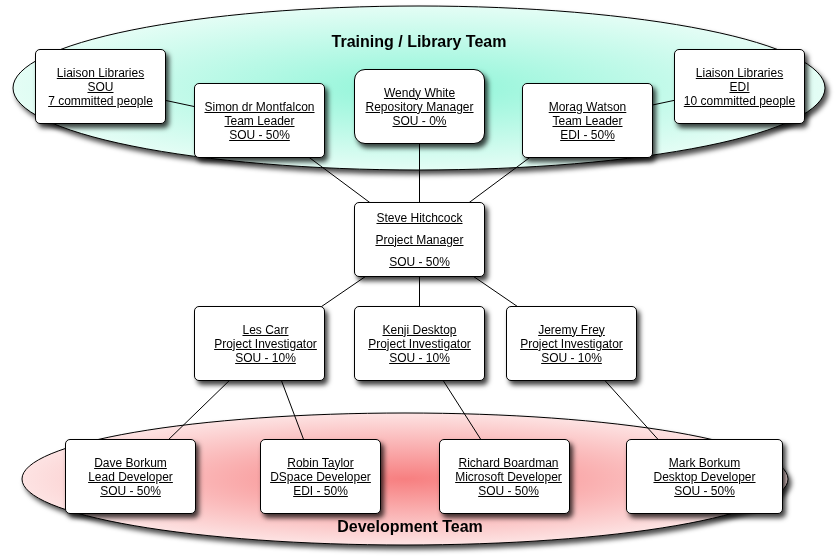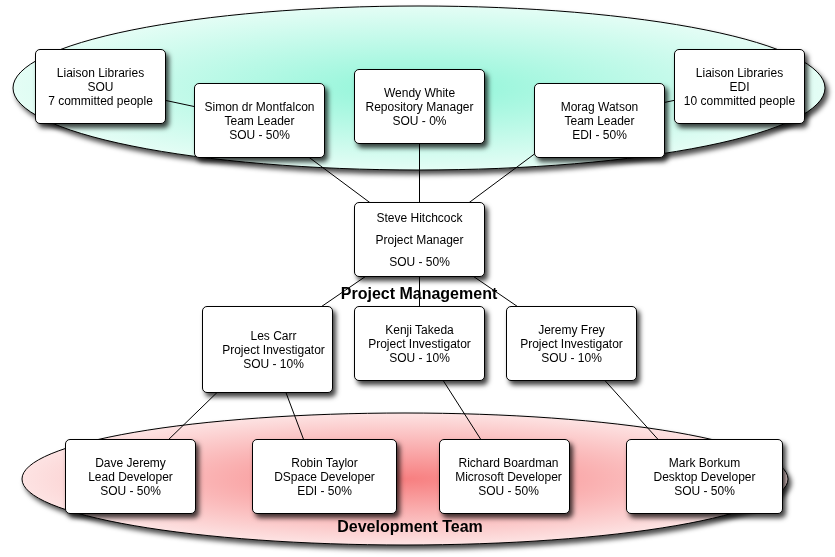--- a/index.html
+++ b/index.html
@@ -6,21 +6,21 @@
   body { width: 835px; height: 557px; position: relative; overflow: hidden;
          font-family: "Liberation Sans", sans-serif; }
   #diagram { position: absolute; left: 0; top: 0; width: 835px; height: 557px; }
   .node {
     position: absolute; box-sizing: border-box;
     background: #ffffff; border: 1px solid #000; border-radius: 5px;
     box-shadow: 3px 4px 5px rgba(0,0,0,0.75);
     display: flex; flex-direction: column; align-items: center; justify-content: center;
     font-size: 12px; line-height: 14px; color: #000; text-align: center;
   }
-  .node span { display: block; white-space: nowrap; }
+  .node span { display: block; white-space: nowrap; text-decoration: underline; }
   .group-label {
     position: absolute; font-weight: bold; font-size: 16px; color: #000;
     white-space: nowrap; transform: translateX(-50%);
   }
 </style>
 </head>
 <body>
 
 <div id="diagram">
   <svg id="bg" width="835" height="557" style="position:absolute;left:0;top:0">
@@ -48,74 +48,74 @@
         <line x1="419.5" y1="239.5" x2="267.5" y2="343.5" stroke="#000" stroke-width="1"></line>
         <line x1="419.5" y1="239.5" x2="419.5" y2="343.5" stroke="#000" stroke-width="1"></line>
         <line x1="419.5" y1="239.5" x2="571.5" y2="343.5" stroke="#000" stroke-width="1"></line>
         <line x1="267.5" y1="343.5" x2="130.5" y2="476.5" stroke="#000" stroke-width="1"></line>
         <line x1="267.5" y1="343.5" x2="317.5" y2="476.5" stroke="#000" stroke-width="1"></line>
         <line x1="419.5" y1="343.5" x2="504.5" y2="476.5" stroke="#000" stroke-width="1"></line>
         <line x1="571.5" y1="343.5" x2="691.5" y2="476.5" stroke="#000" stroke-width="1"></line>
       </g>
   </svg>
 
-  <div class="group-label" style="left:419px; top:285px;">Project Management</div>
+  <div class="group-label" style="left:419px; top:33px;">Training / Library Team</div>
   <div class="group-label" style="left:410px; top:518px;">Development Team</div>
 
   <div class="node" id="n-liaison_sou" style="left:35px;top:49px;width:131px;height:75px;">
     <span>Liaison Libraries</span>
     <span>SOU</span>
     <span>7 committed people</span>
   </div>
   <div class="node" id="n-simon" style="left:194px;top:83px;width:131px;height:75px;">
     <span>Simon dr Montfalcon</span>
     <span>Team Leader</span>
     <span>SOU - 50%</span>
   </div>
-  <div class="node" id="n-wendy" style="left:354px;top:69px;width:131px;height:75px;">
+  <div class="node" id="n-wendy" style="left:354px;top:69px;width:131px;height:75px;border-radius:11px;">
     <span>Wendy White</span>
     <span>Repository Manager</span>
     <span>SOU - 0%</span>
   </div>
-  <div class="node" id="n-morag" style="left:534px;top:83px;width:131px;height:75px;">
+  <div class="node" id="n-morag" style="left:522px;top:83px;width:131px;height:75px;">
     <span>Morag Watson</span>
     <span>Team Leader</span>
     <span>EDI - 50%</span>
   </div>
   <div class="node" id="n-liaison_edi" style="left:674px;top:49px;width:131px;height:75px;">
     <span>Liaison Libraries</span>
     <span>EDI</span>
     <span>10 committed people</span>
   </div>
   <div class="node" id="n-steve" style="left:354px;top:202px;width:131px;height:75px;gap:8px;">
     <span>Steve Hitchcock</span>
     <span>Project Manager</span>
     <span>SOU - 50%</span>
   </div>
-  <div class="node" id="n-les" style="left:202px;top:306px;width:131px;height:87px;padding-left:12px;">
+  <div class="node" id="n-les" style="left:194px;top:306px;width:131px;height:75px;padding-left:12px;">
     <span>Les Carr</span>
     <span>Project Investigator</span>
     <span>SOU - 10%</span>
   </div>
   <div class="node" id="n-kenji" style="left:354px;top:306px;width:131px;height:75px;">
-    <span>Kenji Takeda</span>
+    <span>Kenji Desktop</span>
     <span>Project Investigator</span>
     <span>SOU - 10%</span>
   </div>
   <div class="node" id="n-jeremy" style="left:506px;top:306px;width:131px;height:75px;">
     <span>Jeremy Frey</span>
     <span>Project Investigator</span>
     <span>SOU - 10%</span>
   </div>
   <div class="node" id="n-dave" style="left:65px;top:439px;width:131px;height:75px;">
-    <span>Dave Jeremy</span>
+    <span>Dave Borkum</span>
     <span>Lead Developer</span>
     <span>SOU - 50%</span>
   </div>
-  <div class="node" id="n-robin" style="left:252px;top:439px;width:145px;height:75px;">
+  <div class="node" id="n-robin" style="left:260px;top:439px;width:121px;height:75px;">
     <span>Robin Taylor</span>
     <span>DSpace Developer</span>
     <span>EDI - 50%</span>
   </div>
   <div class="node" id="n-richard" style="left:439px;top:439px;width:131px;height:75px;padding-left:8px;">
     <span>Richard Boardman</span>
     <span>Microsoft Developer</span>
     <span>SOU - 50%</span>
   </div>
   <div class="node" id="n-mark" style="left:626px;top:439px;width:157px;height:75px;">

